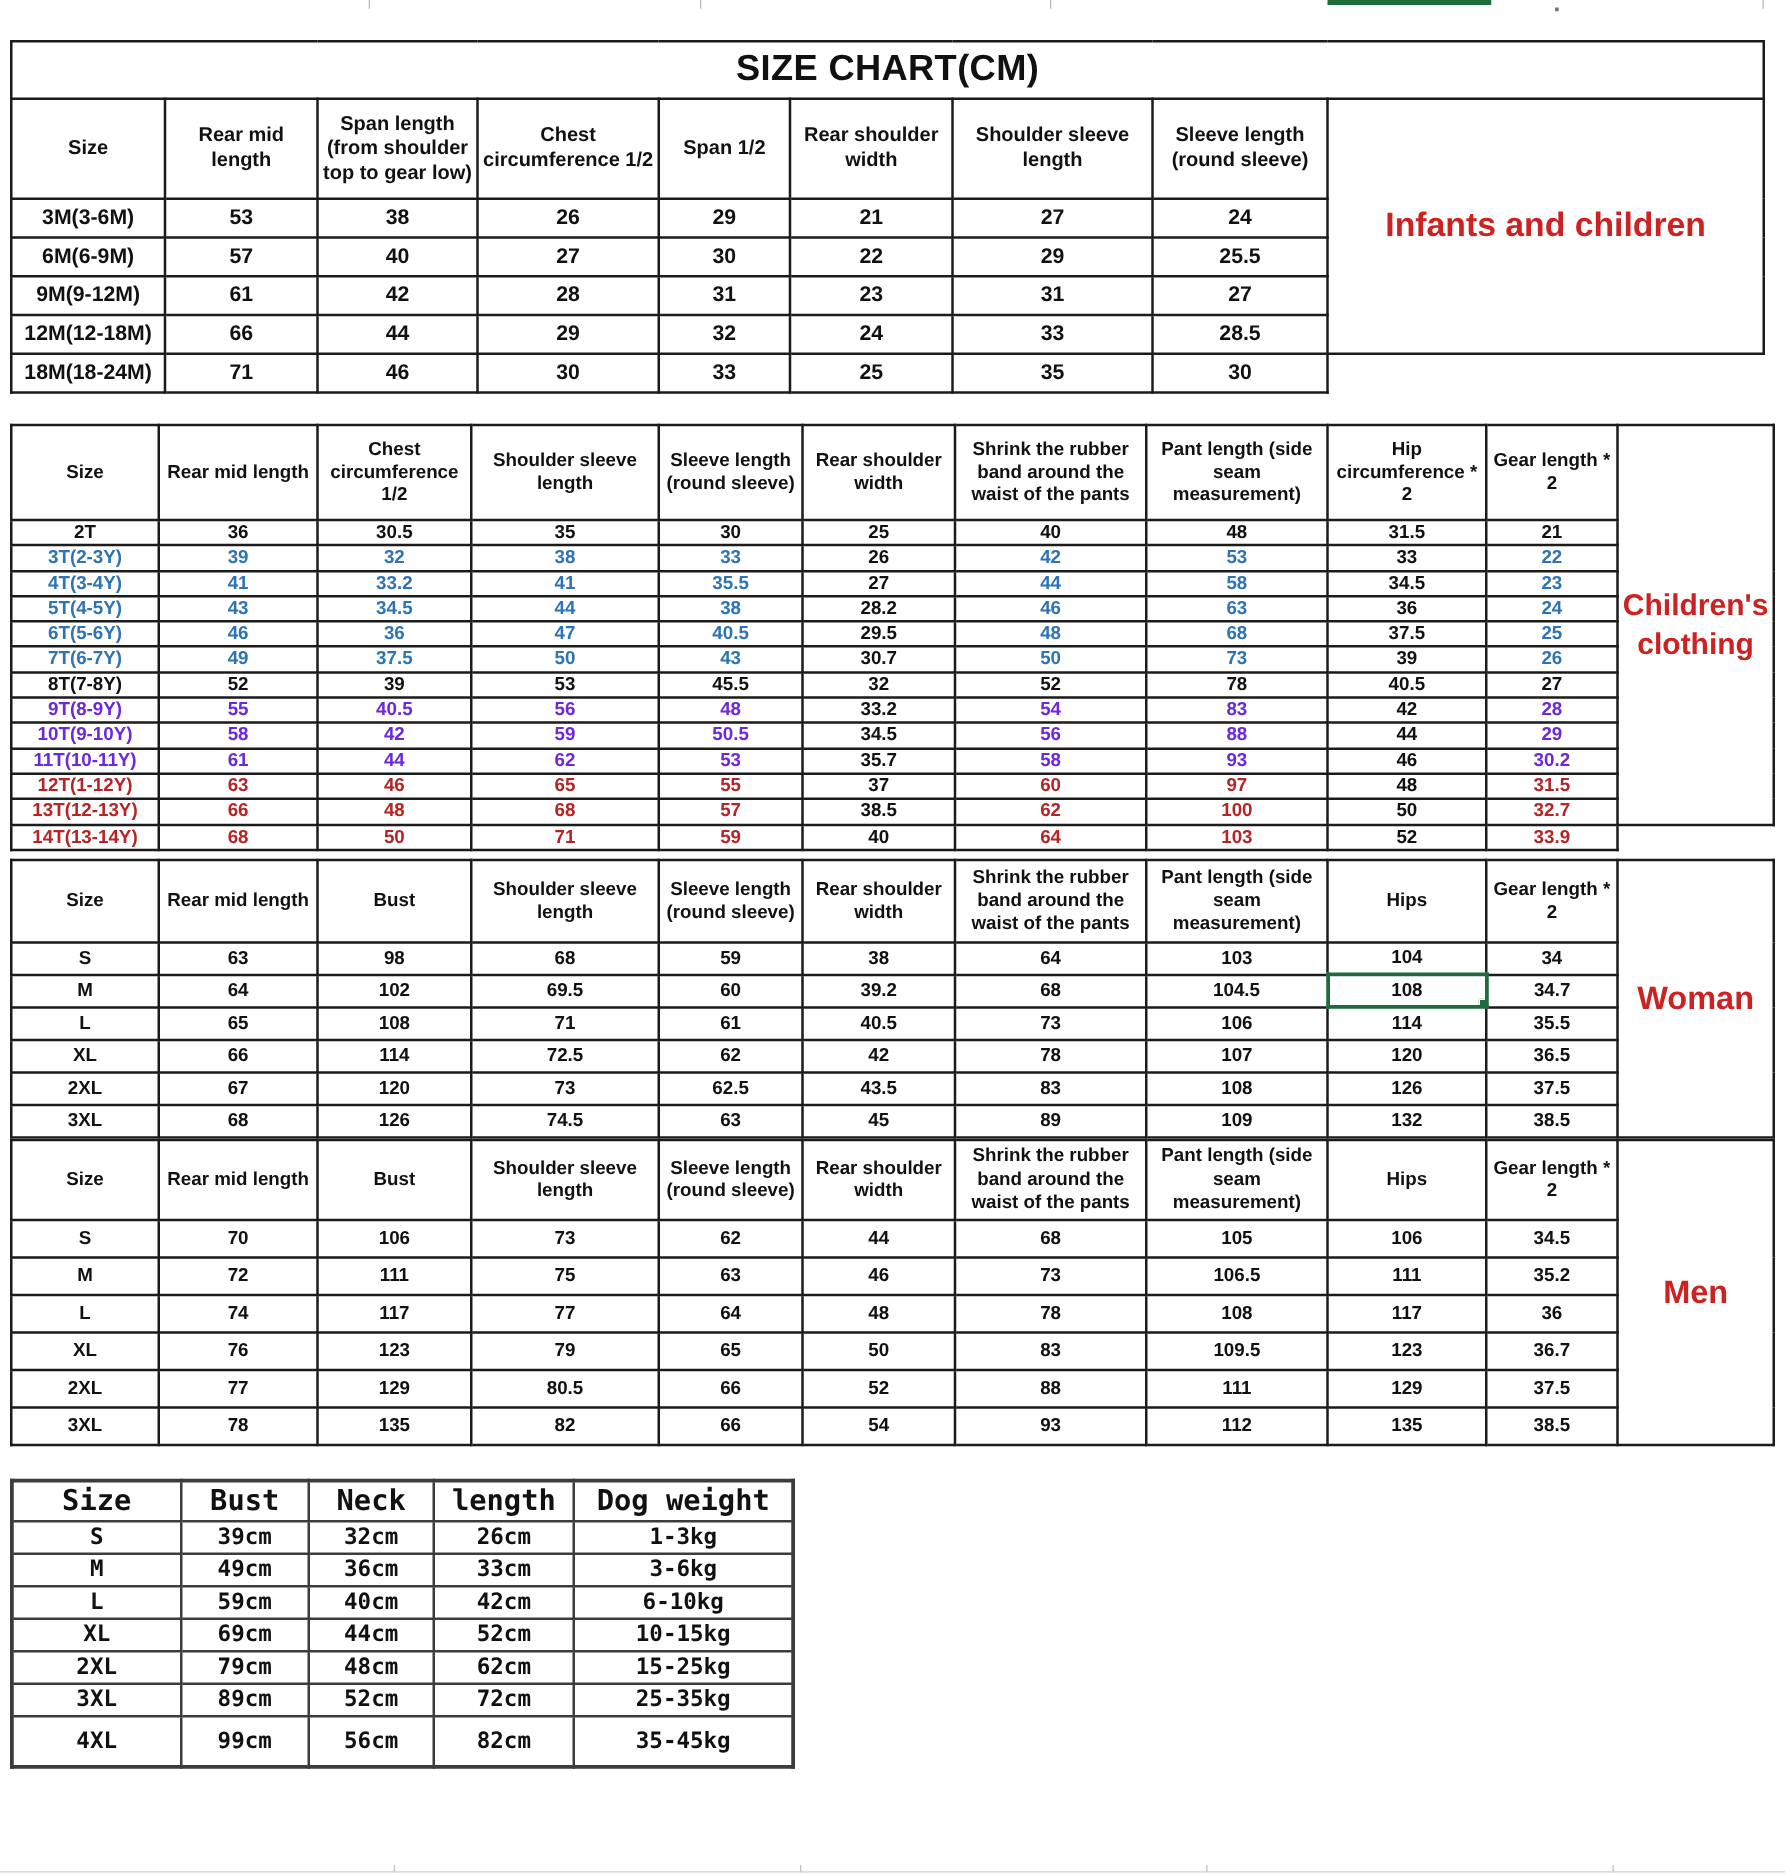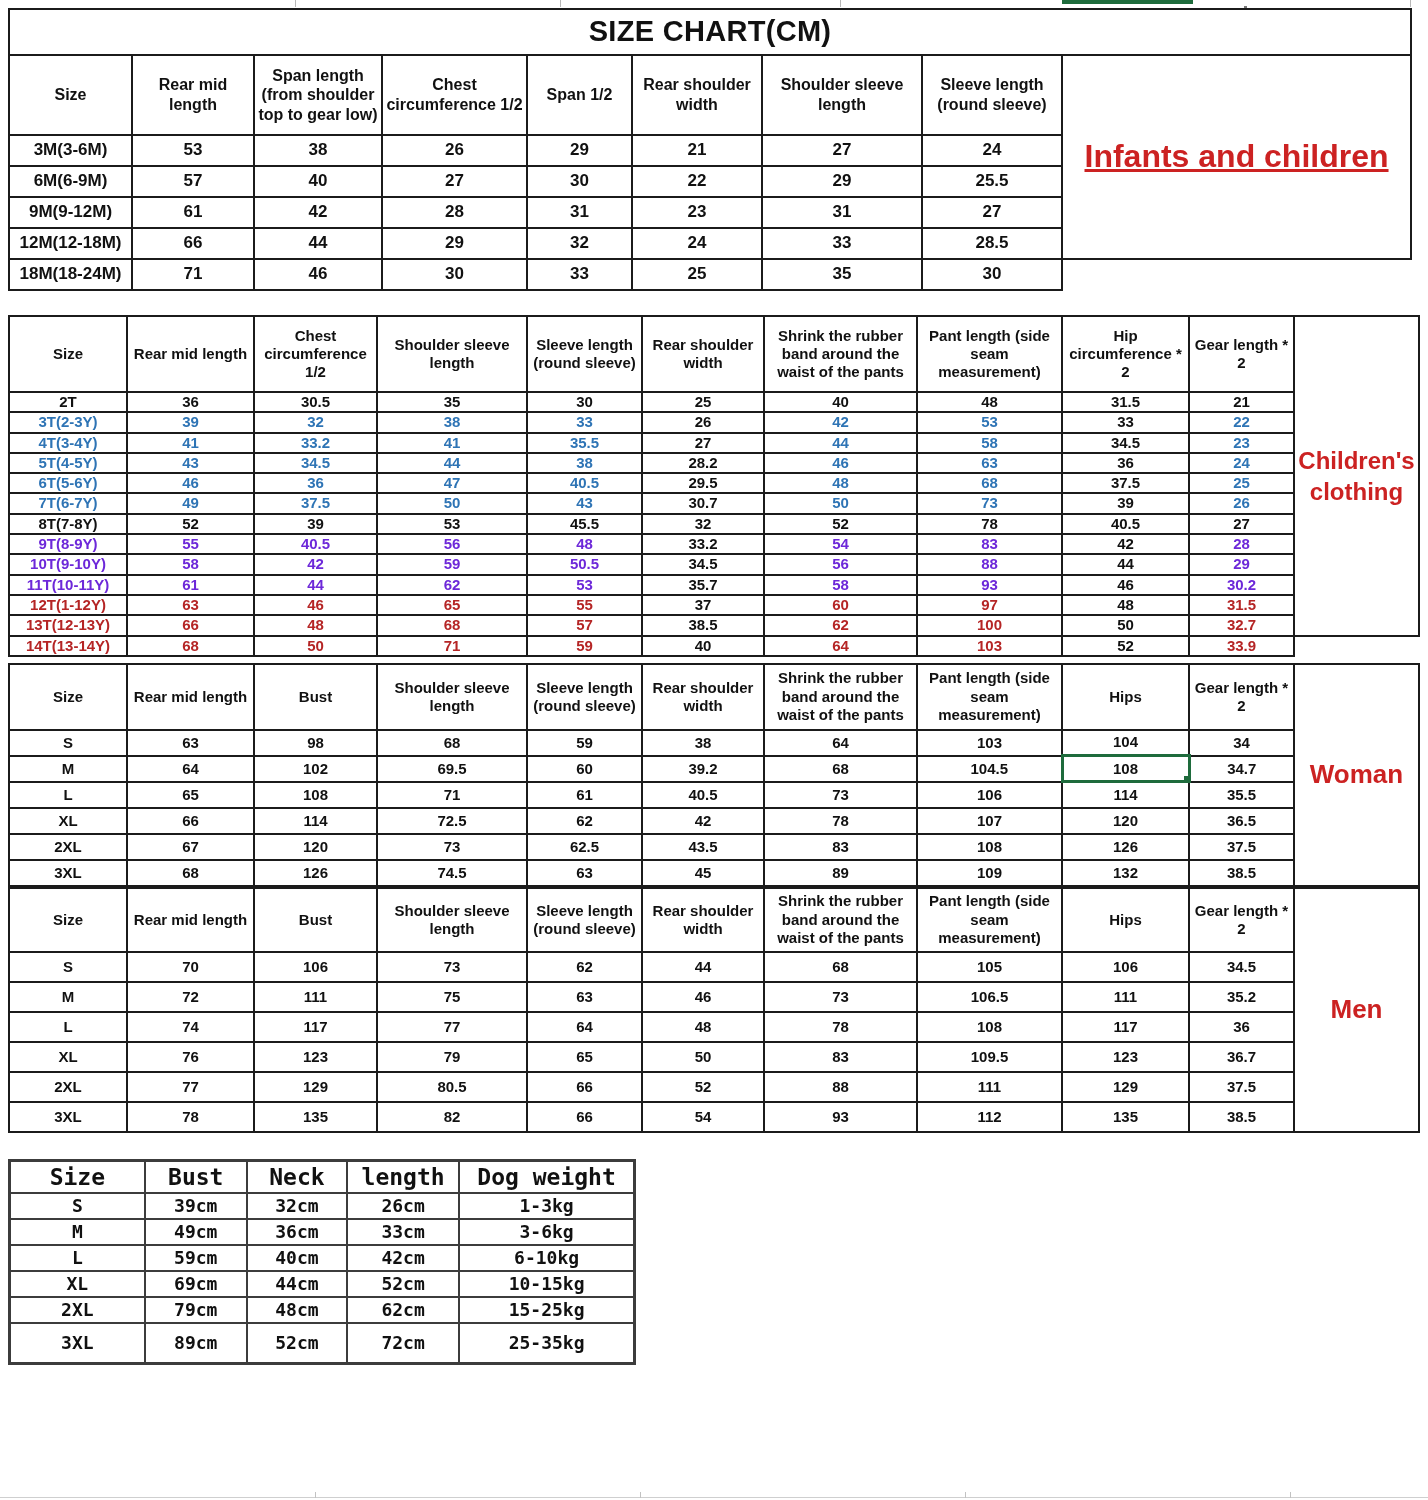--- a/index.html
+++ b/index.html
@@ -14,21 +14,21 @@
 
   
   .top-strip { position:absolute; left:0; top:0; width:1428px; height:8px; }
   .green-line { position:absolute; left:1062px; top:0; width:131px; height:4px; background:#1e6b3c; }
   .tick { position:absolute; top:0; width:1px; height:7px; background:#b8b8b8; }
   .dot  { position:absolute; left:1244px; top:6px; width:3px; height:3px; background:#777; }
   .bottom-line { position:absolute; left:0; bottom:2px; width:1428px; height:1px; background:#cfcfcf; }
   .btick { position:absolute; bottom:2px; width:1px; height:6px; background:#c2c2c2; }
 
   
-  table { border-collapse:collapse; table-layout:fixed; background:#fff; }
+  table { border-collapse:collapse; table-layout:fixed; background:#fff;margin-top:24px; }
   th, td {
     border:2px solid #1b1b1b;
     text-align:center; vertical-align:middle;
     font-weight:bold; color:#111;
     padding:0 3px; line-height:1.22;
     overflow:hidden;
   }
   .tbl-title { font-size:29px; letter-spacing:0.3px; }
   th.col-hdr { font-size:15px; }
   td.ghost { border:none; background:#fff; }
@@ -44,21 +44,21 @@
     width:7px; height:7px; background:#1e6b3c; border:1px solid #fff;
   }
 
   
   #infants { width:1402px; }
   #infants tr { height:31px; }
   #infants tr.title-row { height:46px; }
   #infants tr.hdr-row { height:80px; }
   #infants th.col-hdr { font-size:16px; }
   #infants td { font-size:17px; }
-  #infants td.side-label { font-size:32px;text-decoration:underline; }
+  #infants td.side-label { font-size:27px; }
 
   #children { width:1410px; margin-top:24px; }
   #children tr { height:14px; }
   #children tr.hdr-row { height:76px; }
   #children td { font-size:15px; }
   #children td.side-label { font-size:24px;text-align:center; }
 
   #women { width:1410px; margin-top:6px; }
   #women tr { height:26px; }
   #women tr.hdr-row { height:66px; }
@@ -625,20 +625,27 @@
           <td>62cm</td>
           <td>15-25kg</td>
         </tr>
         <tr>
           <td>3XL</td>
           <td>89cm</td>
           <td>52cm</td>
           <td>72cm</td>
           <td>25-35kg</td>
         </tr>
+        <tr>
+          <td>4XL</td>
+          <td>99cm</td>
+          <td>56cm</td>
+          <td>82cm</td>
+          <td>35-45kg</td>
+        </tr>
       </tbody>
     </table>
 
 </div>
 
 <div class="bottom-line"></div>
 <div class="btick" style="left:315px"></div>
 <div class="btick" style="left:640px"></div>
 <div class="btick" style="left:965px"></div>
 <div class="btick" style="left:1290px"></div>

